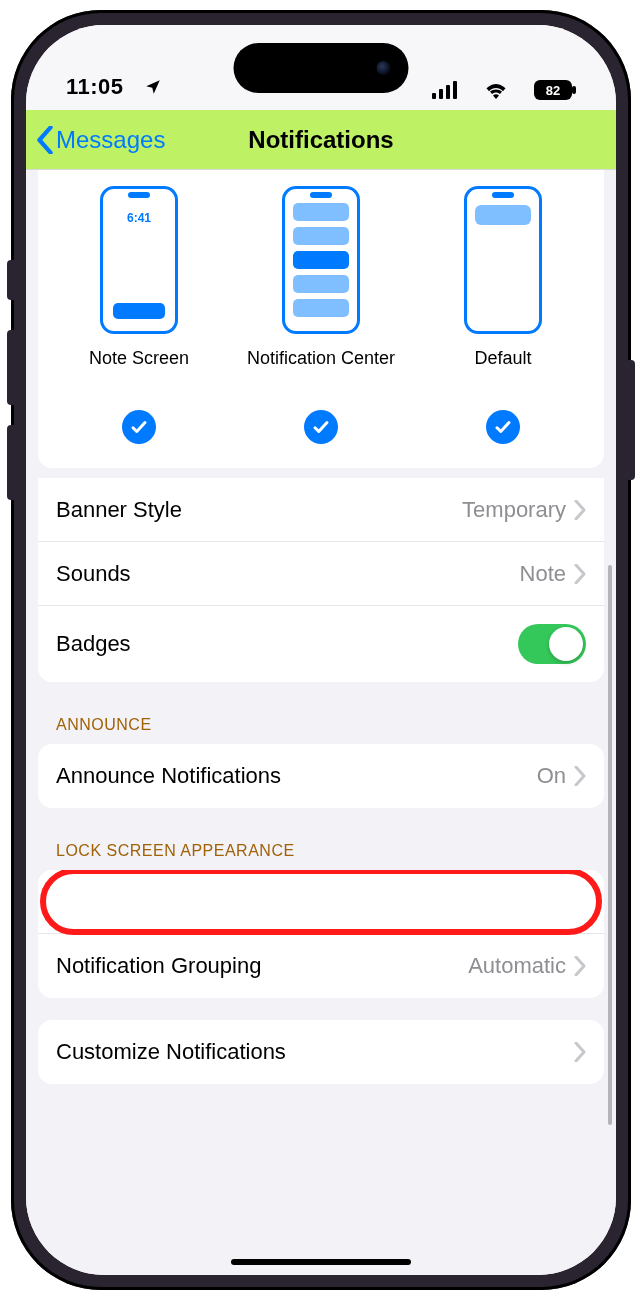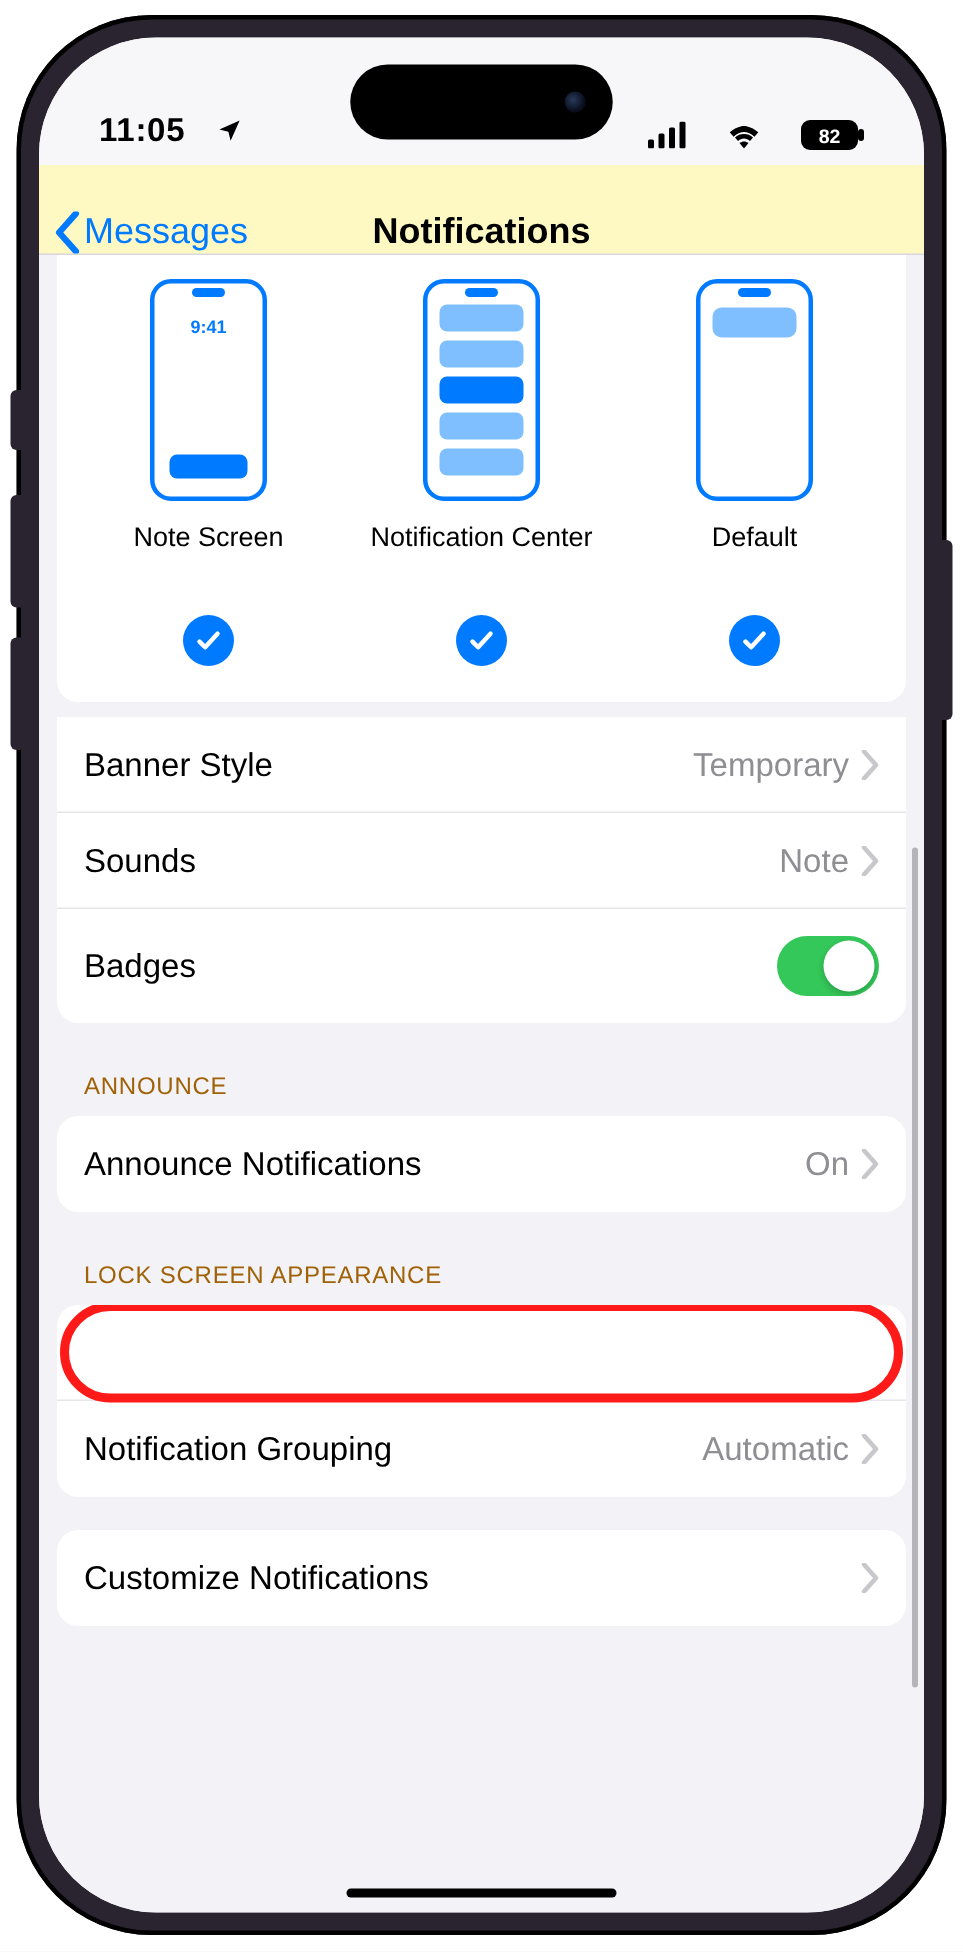--- a/index.html
+++ b/index.html
@@ -57,23 +57,23 @@
     justify-content: space-between;
     align-items: flex-end;
     padding: 0 40px 10px;
     background: #f7f7f9;
   }
   .status-left { font-size: 22px; font-weight: 600; letter-spacing:0.5px; display:flex; align-items:center; gap:20px; }
   .status-right { display:flex; align-items:center; gap:26px; }
   .nav-bar {
     height: 60px;
     display:flex;
-    align-items:flex-end;
+    align-items:center;
     position:relative;
-    background:#fef9c3;
+    background:#bef264;
     border-bottom:1px solid #d8d8dc;
     padding: 0 10px;
   }
   .nav-back { display:flex; align-items:center; color:#007aff; font-size:24px; gap:2px; }
   .nav-title { position:absolute; left:50%; transform:translateX(-50%); font-size:24px; font-weight:600; }
   .content {
     flex:1;
     overflow:hidden;
     background:#f2f2f7;
     padding: 0 12px;
@@ -171,21 +171,21 @@
       <div class="nav-title">Notifications</div>
     </div>
 
     <div class="content">
 
       <div class="alert-row">
         <div class="alert-options">
           <div class="alert-opt">
             <div class="phone-thumb">
               <div class="notch"></div>
-              <div class="ls-time">9:41</div>
+              <div class="ls-time">6:41</div>
               <div class="ls-bar"></div>
             </div>
             <div class="label">Note Screen</div>
             <div class="check-circle">
               <svg width="18" height="18" viewBox="0 0 24 24" fill="none" stroke="#fff" stroke-width="4" stroke-linecap="round" stroke-linejoin="round">
                   <polyline points="4,13 9,18 20,6"></polyline>
                 </svg>
             </div>
           </div>
           <div class="alert-opt">

